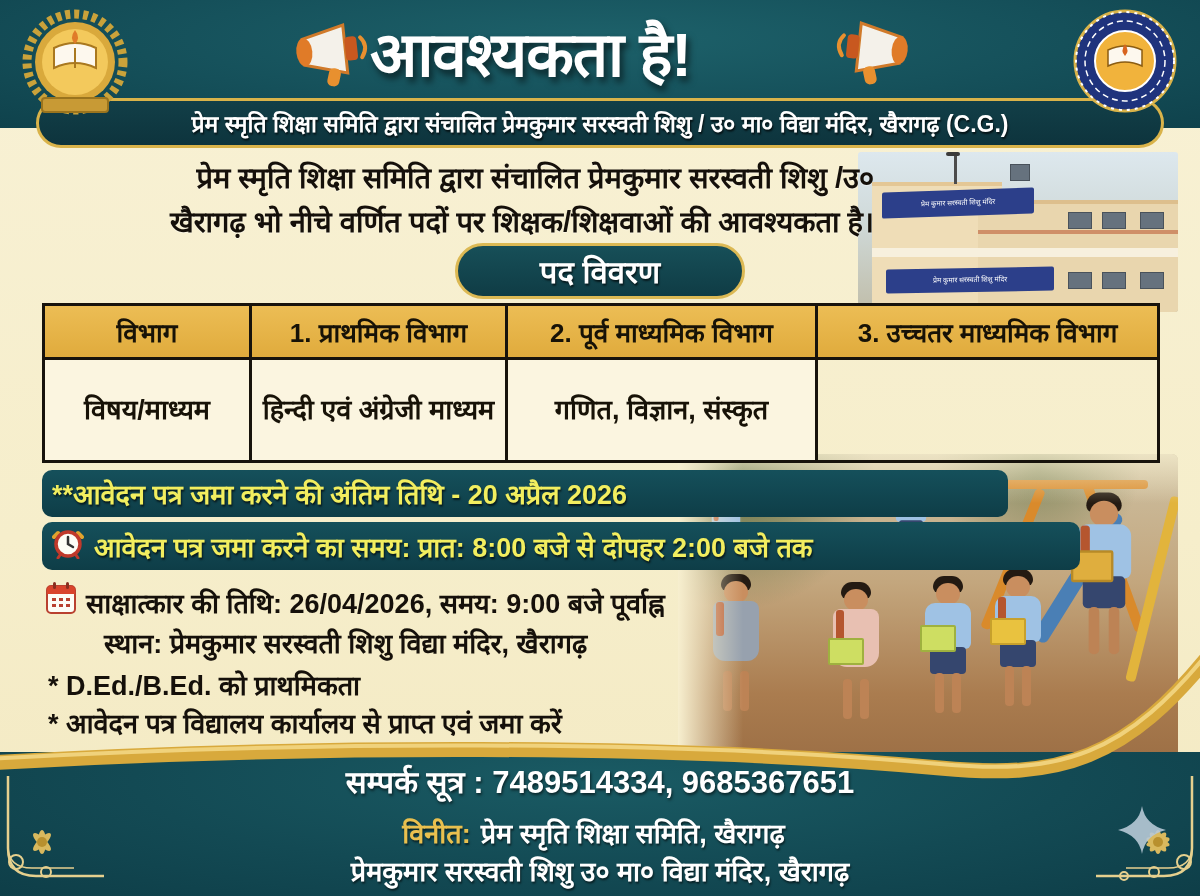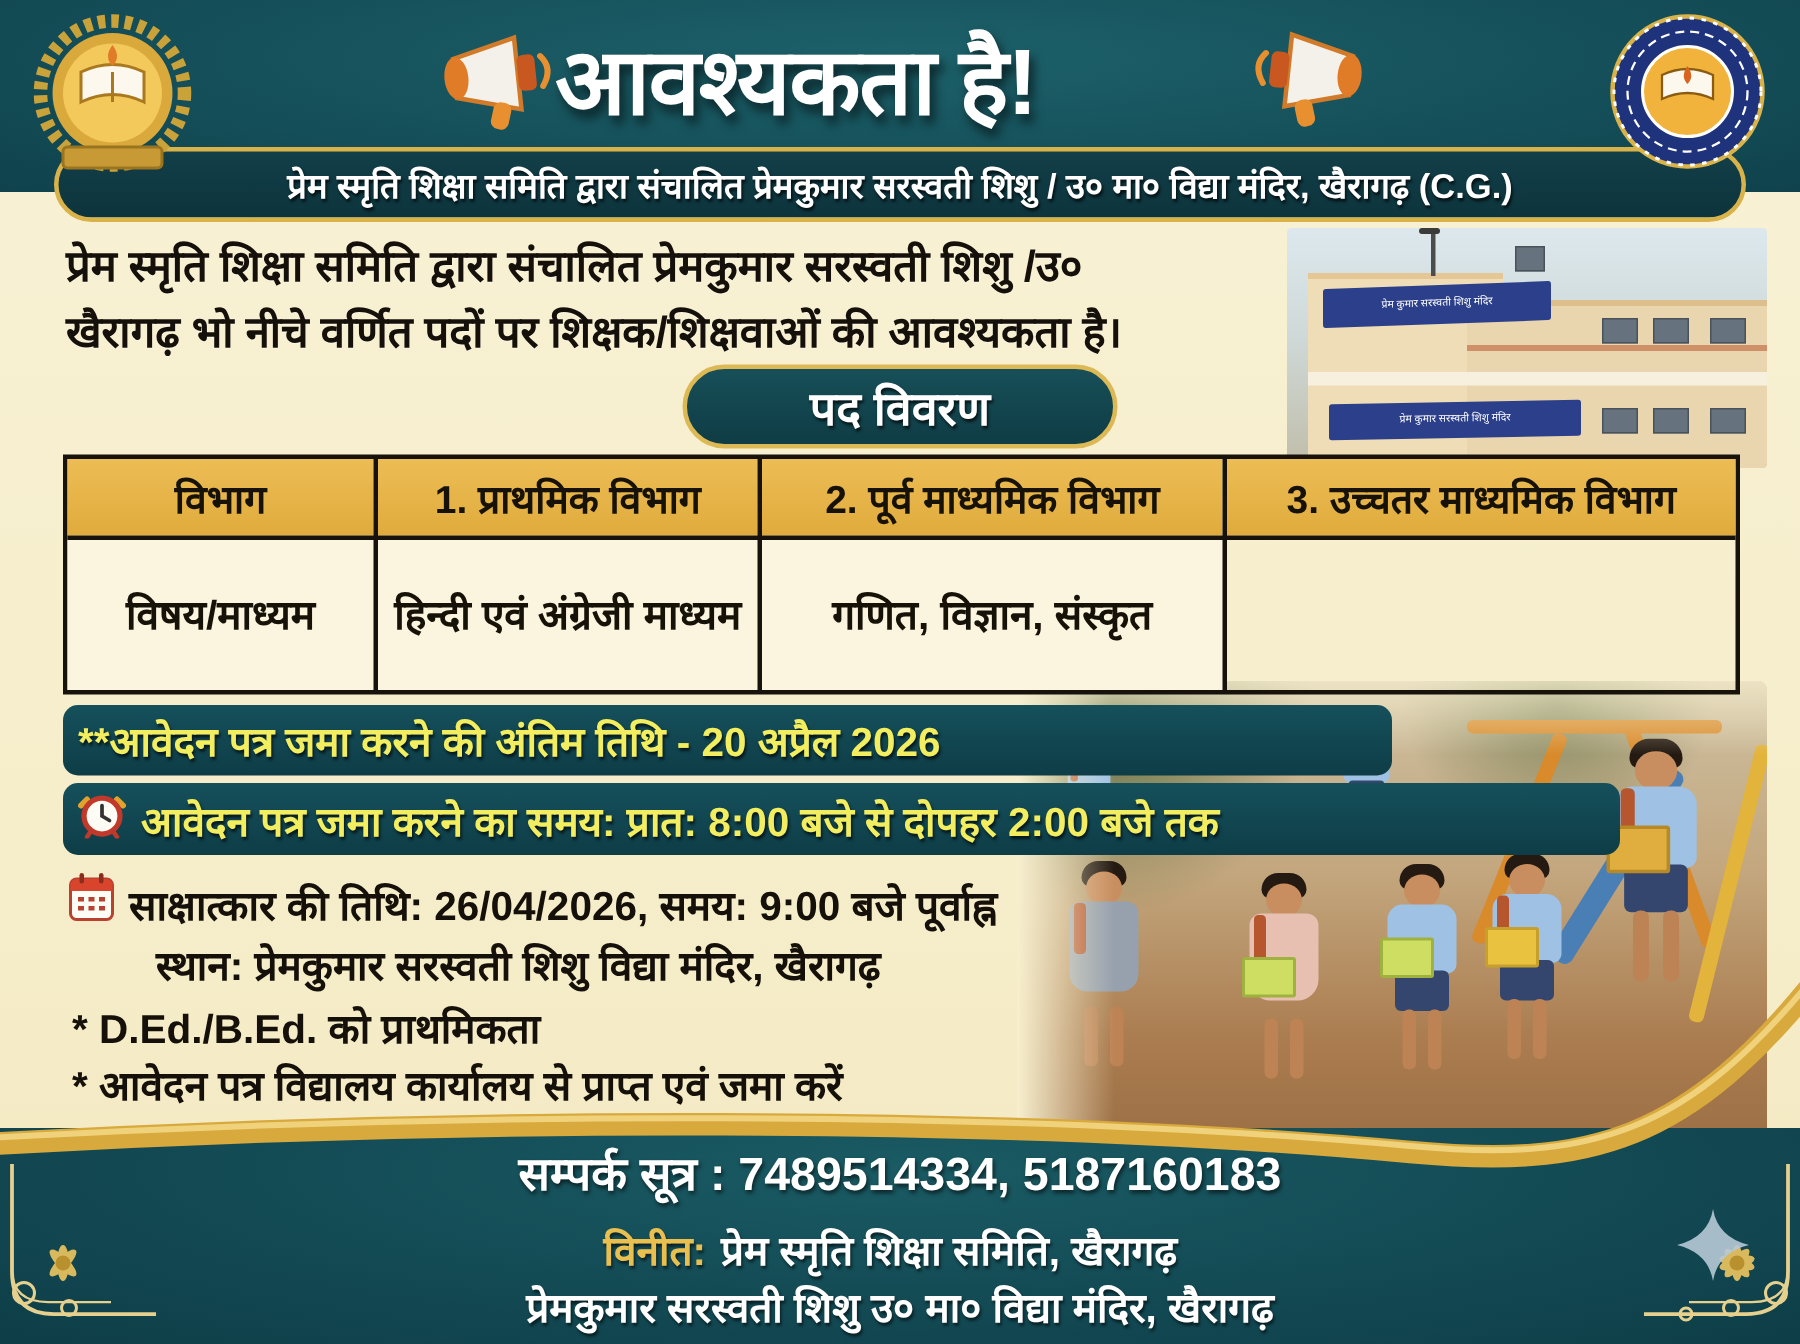--- a/index.html
+++ b/index.html
@@ -21,21 +21,21 @@
   
   .emblem-l{position:absolute;left:16px;top:6px;z-index:4;}
   .emblem-r{position:absolute;left:1072px;top:8px;z-index:4;}
   
   .banner{position:absolute;left:36px;top:98px;width:1128px;height:50px;z-index:3;
     background:linear-gradient(180deg,#123f48,#0d343d);border:3px solid #d9b34a;border-radius:27px;
     box-sizing:border-box;display:flex;align-items:center;justify-content:center;
     color:#fff;font-size:23px;font-weight:700;text-shadow:1px 2px 2px rgba(0,0,0,.7);}
   
   .intro{position:absolute;left:44px;top:156px;width:830px;z-index:2;color:#15100a;
-    font-size:29px;font-weight:800;line-height:44px;text-shadow:0 1px 0 rgba(255,255,255,.4);}
+    font-size:29px;font-weight:800;line-height:44px;text-shadow:0 1px 0 rgba(255,255,255,.4);text-align:right;}
   
   .bphoto{position:absolute;left:858px;top:152px;width:320px;height:160px;z-index:1;overflow:hidden;border-radius:3px;
     background:linear-gradient(180deg,#dde8ee 0%,#cfd9d8 45%,#c0bda9 100%);}
   .bphoto .blockA{position:absolute;left:14px;top:30px;width:130px;height:130px;background:#efddb7;border-top:4px solid #e4c795;}
   .bphoto .blockB{position:absolute;left:120px;top:48px;width:200px;height:112px;background:#e9d6ae;border-top:4px solid #ddbf8d;}
   .bphoto .band{position:absolute;left:14px;top:96px;width:306px;height:9px;background:#f7f0de;}
   .bphoto .trim{position:absolute;left:120px;top:78px;width:200px;height:4px;background:#cf8f68;}
   .bphoto .sign{position:absolute;background:#2c3f8a;border-radius:2px;color:#fff;font-size:7px;line-height:1.1;
     display:flex;align-items:center;justify-content:center;text-align:center;overflow:hidden;padding:1px;box-sizing:border-box;}
   .bphoto .s1{left:24px;top:38px;width:152px;height:26px;transform:skewY(-2deg);}
@@ -53,21 +53,21 @@
     box-sizing:border-box;display:grid;grid-template-columns:207px 256px 310px auto;}
   .ptable .cell{border-right:3px solid #17130c;display:flex;align-items:center;justify-content:center;
     text-align:left;color:#171207;box-sizing:border-box;padding:2px 8px;}
   .ptable .cell:nth-child(4n){border-right:none;}
   .ptable .hed{height:54px;background:linear-gradient(180deg,#ecbd55,#e0ab3c);font-size:26px;font-weight:800;border-bottom:3px solid #17130c;}
   .ptable .bod{height:100px;background:#fbf5e0;font-size:27px;font-weight:800;line-height:34px;}
   
   .strip{position:absolute;z-index:3;background:linear-gradient(180deg,#15505b,#0e3d47);border-radius:10px;
     display:flex;align-items:center;color:#f2ee5f;font-size:27px;font-weight:800;
     text-shadow:1px 2px 2px rgba(0,0,0,.65);padding:0 10px;box-sizing:border-box;}
-  .strip1{left:42px;top:470px;width:886px;height:47px;}
+  .strip1{left:42px;top:470px;width:966px;height:47px;}
   .strip2{left:42px;top:522px;width:1038px;height:48px;gap:10px;}
   
   .dline{position:absolute;z-index:3;color:#15100a;font-size:27px;font-weight:800;display:flex;align-items:center;gap:10px;}
   .l-interview{left:46px;top:582px;}
   .l-venue{left:104px;top:624px;align-items:center;}
   .l-note1{left:48px;top:666px;}
   .l-note2{left:48px;top:704px;}
   
   .cphoto{position:absolute;left:678px;top:454px;width:500px;height:308px;z-index:1;overflow:hidden;border-radius:6px;
     background:
@@ -314,21 +314,21 @@
     <span>* आवेदन पत्र विद्यालय कार्यालय से प्राप्त एवं जमा करें</span>
   </div>
 
   <div class="bottom-band"></div>
 
   <svg class="swoosh">
     <path d="M -30 764 C 300 744, 680 744, 940 768 C 1060 779, 1125 762, 1215 648" stroke="#d8a93c" stroke-width="15" fill="none"></path>
     <path d="M -30 760 C 300 740, 680 740, 940 764 C 1060 775, 1125 758, 1215 644" stroke="#f0d27c" stroke-width="4" fill="none"></path>
   </svg>
 
-  <div class="contact">सम्पर्क सूत्र : 7489514334, 5187160183</div>
+  <div class="contact">सम्पर्क सूत्र : 7489514334, 9685367651</div>
   <div class="foot1">
     <span class="gold">विनीत:</span><span>प्रेम स्मृति शिक्षा समिति, खैरागढ़</span>
   </div>
   <div class="foot2">प्रेमकुमार सरस्वती शिशु उ० मा० विद्या मंदिर, खैरागढ़</div>
 
   <svg class="orn right" width="100" height="116" viewBox="0 0 100 116">
     <path d="M96 0 V72 q0 28 -28 28 H0" stroke="#e6d08e" stroke-width="2.5" fill="none"></path>
     <path d="M96 26 V70 q0 22 -24 22 H30" stroke="#e6d08e" stroke-width="1.5" fill="none"></path>
     <circle cx="88" cy="86" r="7" stroke="#e6d08e" stroke-width="2" fill="none"></circle>
     <circle cx="58" cy="96" r="5" stroke="#e6d08e" stroke-width="2" fill="none"></circle>

